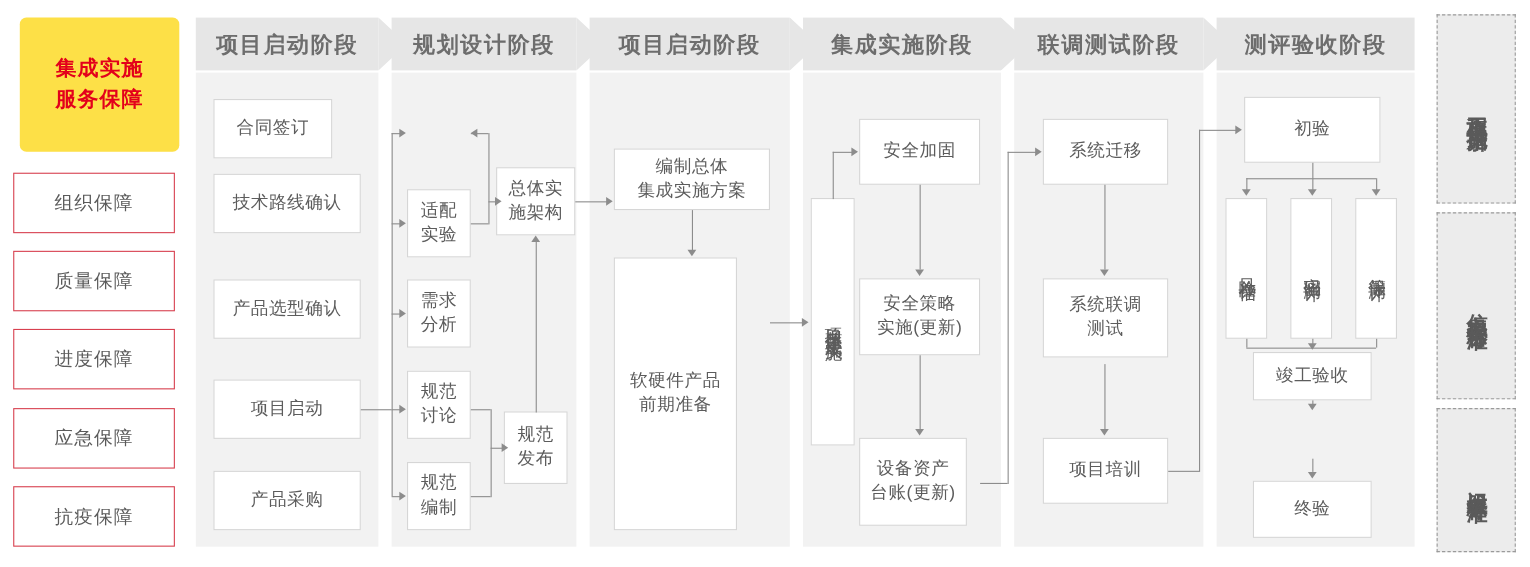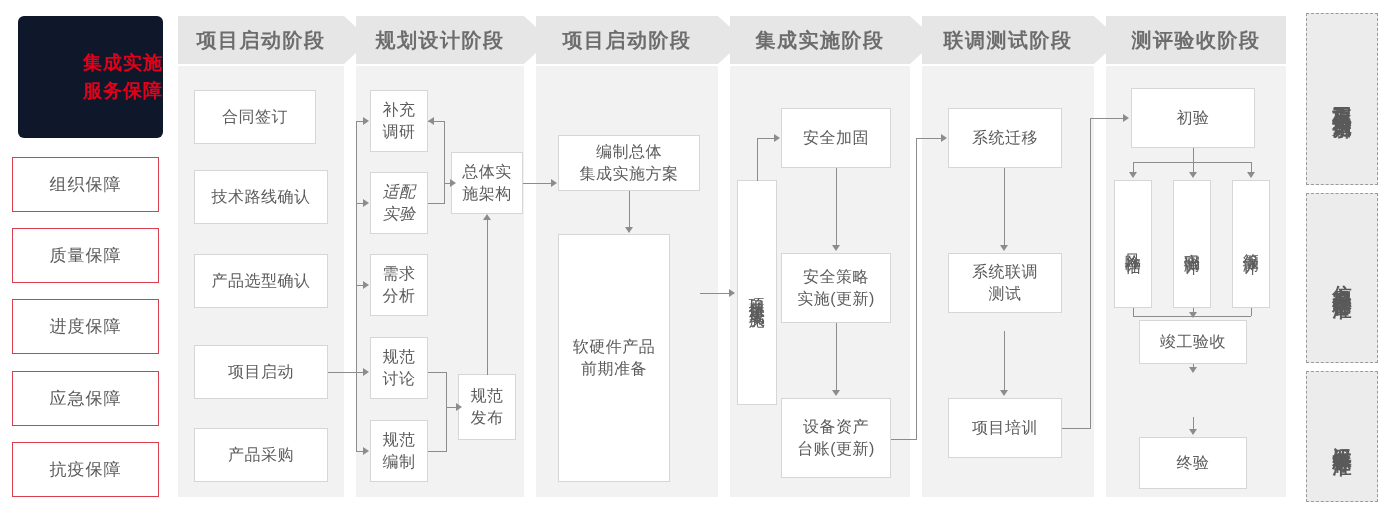--- a/index.html
+++ b/index.html
@@ -12,23 +12,23 @@
     width:1391px;
     height:515px;
     overflow:hidden;
     background:#ffffff;
   }
 
   
   .guar-head{
     position:absolute;
     left:18px; top:16px; width:145px; height:122px;
-    background:#0f172a;
+    background:#fde047;
     border-radius:6px;
-    display:flex;align-items:center;justify-content:flex-end;
+    display:flex;align-items:center;justify-content:center;
     color:#e3001b;
     font-weight:bold;
     font-size:19px;
     line-height:1.45;
     text-align:center;
     letter-spacing:1px;
   }
   .guar-item{
     position:absolute;
     left:12px; width:145px; height:53px;
@@ -175,33 +175,27 @@
 
   <div class="phase-head" style="left:922px; width:172px;">
       <span>联调测试阶段</span>
     </div>
   <div class="chev" style="left:1094px;"></div>
 
   <div class="phase-head" style="left:1106px; width:180px;">
       <span>测评验收阶段</span>
     </div>
 
-  <div class="node" style="left:194px; top:90px;  width:122px; height:54px;">合同签订</div>
-  <div class="node" style="left:194px; top:158px; width:134px; height:54px;margin-top:12px;">技术路线确认</div>
+  <div class="node" style="left:194px; top:90px;  width:108px; height:54px;">合同签订</div>
+  <div class="node" style="left:194px; top:158px; width:134px; height:54px;">技术路线确认</div>
   <div class="node" style="left:194px; top:254px; width:134px; height:54px;">产品选型确认</div>
   <div class="node" style="left:194px; top:345px; width:134px; height:54px;">项目启动</div>
   <div class="node" style="left:194px; top:428px; width:134px; height:54px;">产品采购</div>
 
-  <div class="node" style="left:370px; top:90px;  width:58px; height:62px;">
-    <div>
-        <div>补充</div>
-        <div>调研</div>
-      </div>
-  </div>
-  <div class="node" style="left:370px; top:172px; width:58px; height:62px;font-style:italic;">
+  <div class="node" style="left:370px; top:172px; width:58px; height:62px;">
     <div>
         <div>适配</div>
         <div>实验</div>
       </div>
   </div>
   <div class="node" style="left:370px; top:254px; width:58px; height:62px;">
     <div>
         <div>需求</div>
         <div>分析</div>
       </div>
@@ -245,29 +239,29 @@
   </div>
 
   <div class="node vert" style="left:737px; top:180px; width:40px; height:225px;">项目整体集成实施</div>
   <div class="node" style="left:781px; top:108px; width:110px; height:60px;">安全加固</div>
   <div class="node" style="left:781px; top:253px; width:110px; height:70px;">
     <div>
         <div>安全策略</div>
         <div>实施(更新)</div>
       </div>
   </div>
-  <div class="node" style="left:781px; top:398px; width:110px; height:80px;">
+  <div class="node" style="left:781px; top:398px; width:98px; height:80px;">
     <div>
         <div>设备资产</div>
         <div>台账(更新)</div>
       </div>
   </div>
 
   <div class="node" style="left:948px; top:108px; width:114px; height:60px;">系统迁移</div>
-  <div class="node" style="left:948px; top:253px; width:114px; height:60px;">
+  <div class="node" style="left:948px; top:253px; width:114px; height:72px;">
     <div>
         <div>系统联调</div>
         <div>测试</div>
       </div>
   </div>
   <div class="node" style="left:948px; top:398px; width:114px; height:60px;">项目培训</div>
 
   <div class="node" style="left:1131px; top:88px; width:124px; height:60px;">初验</div>
   <div class="node vert" style="left:1114px; top:180px; width:38px; height:128px;">风险评估</div>
   <div class="node vert" style="left:1173px; top:180px; width:38px; height:128px;">密码测评</div>

